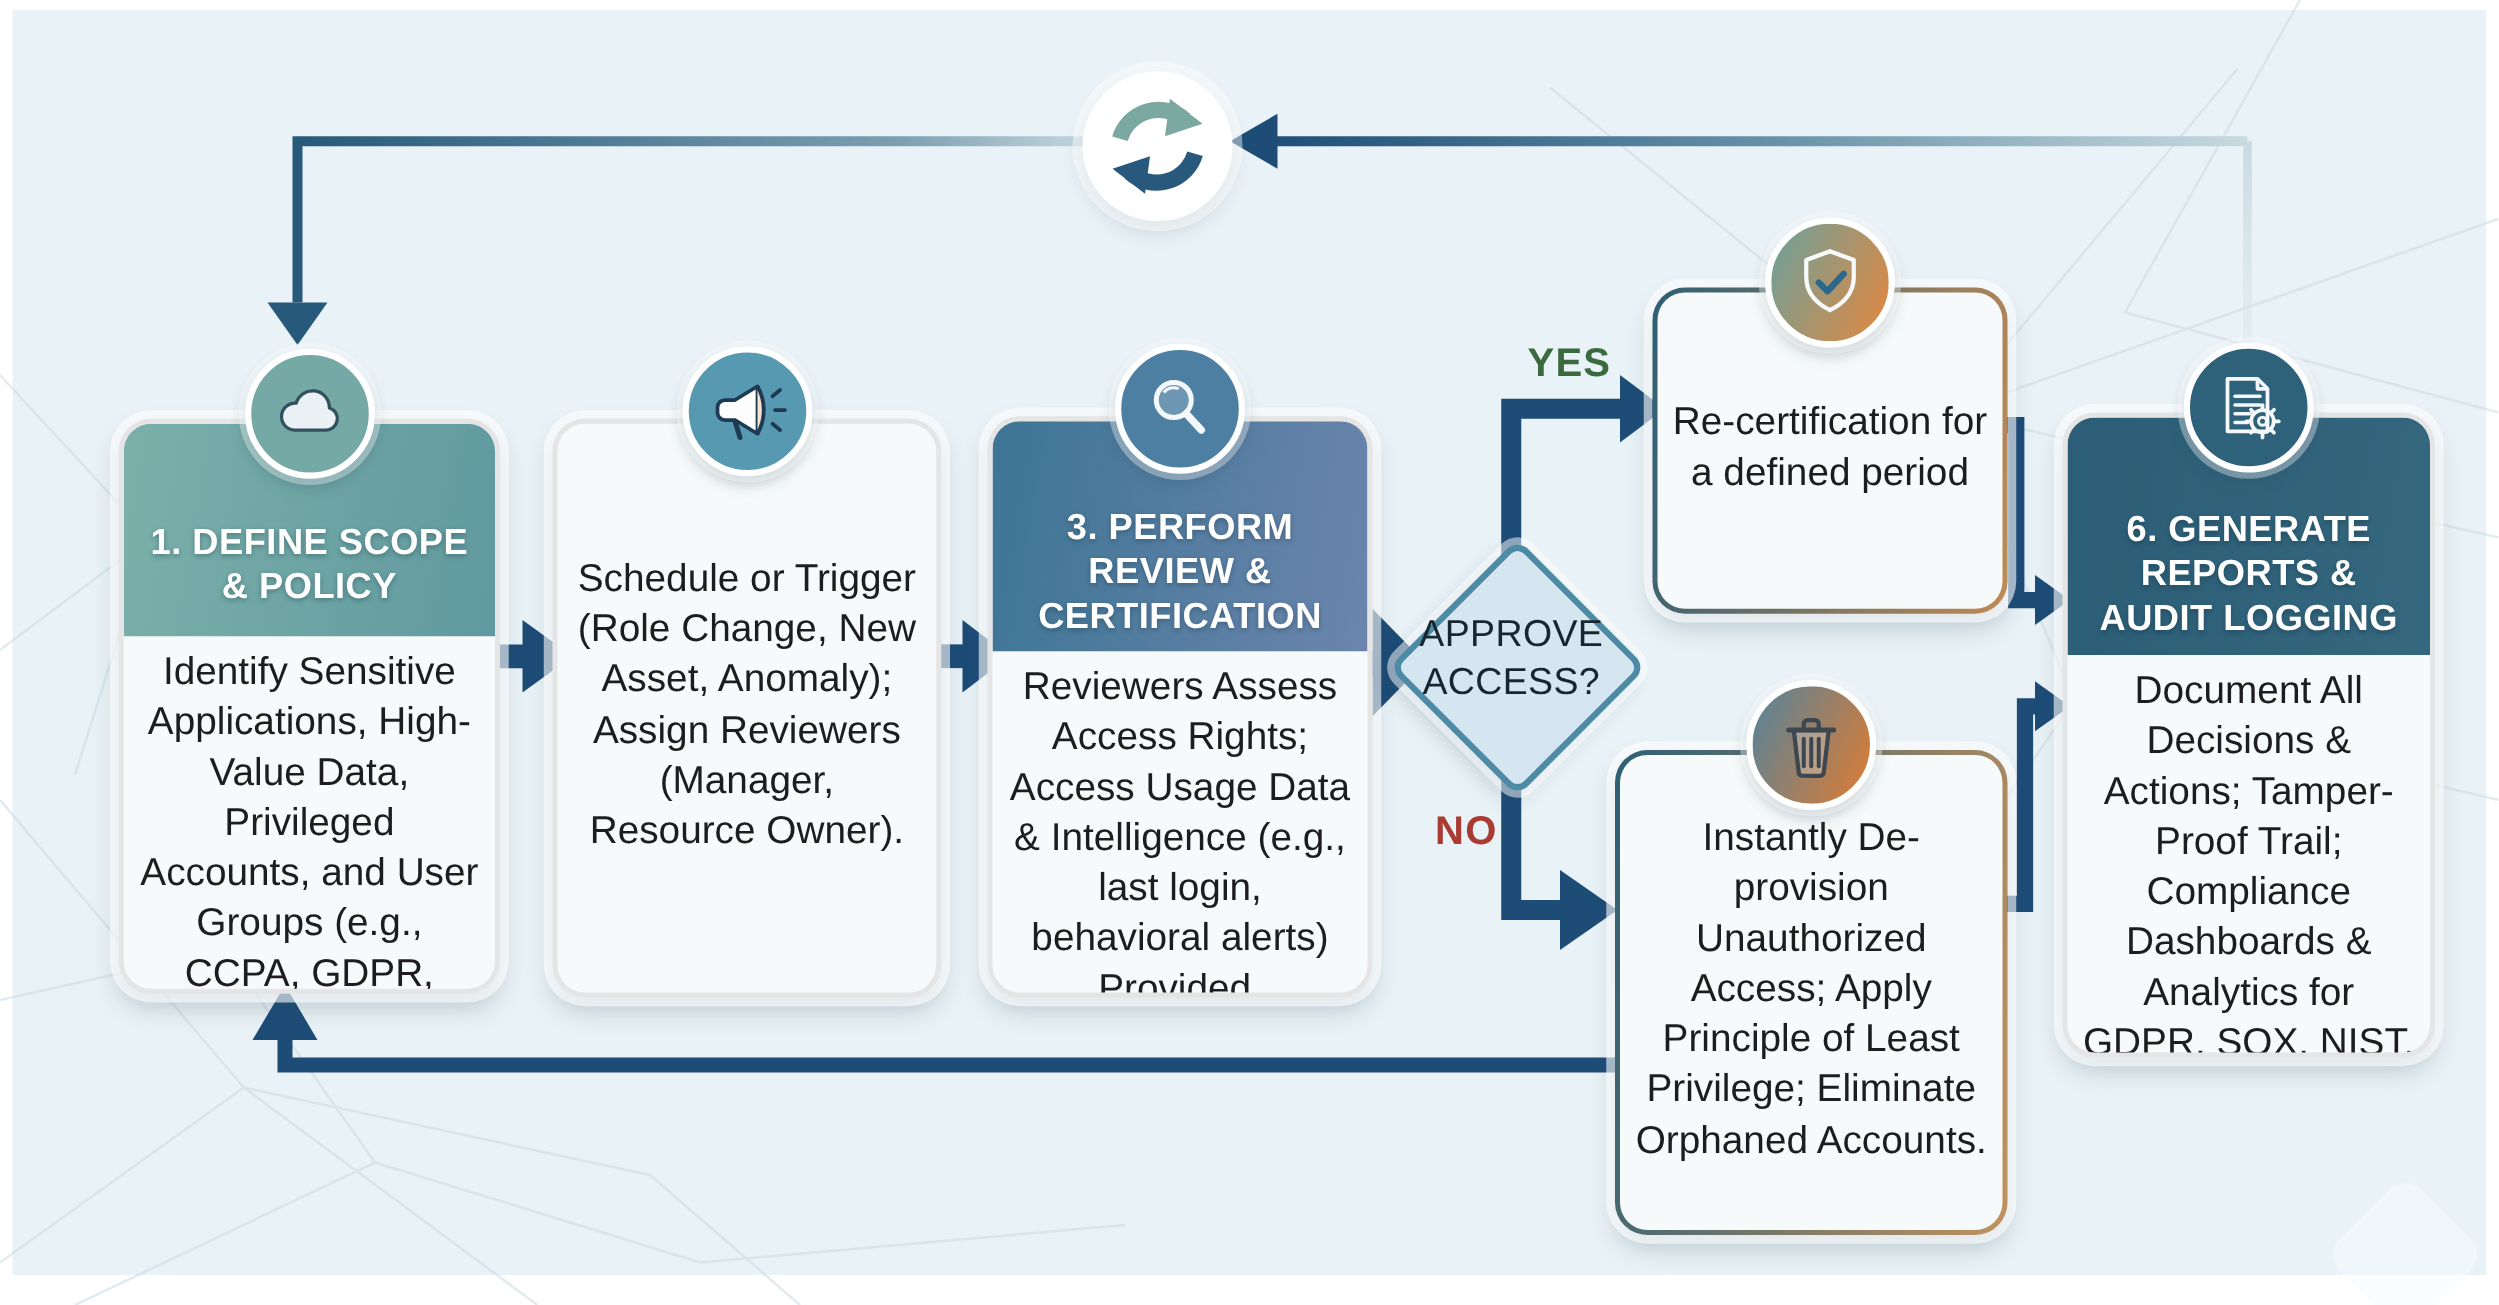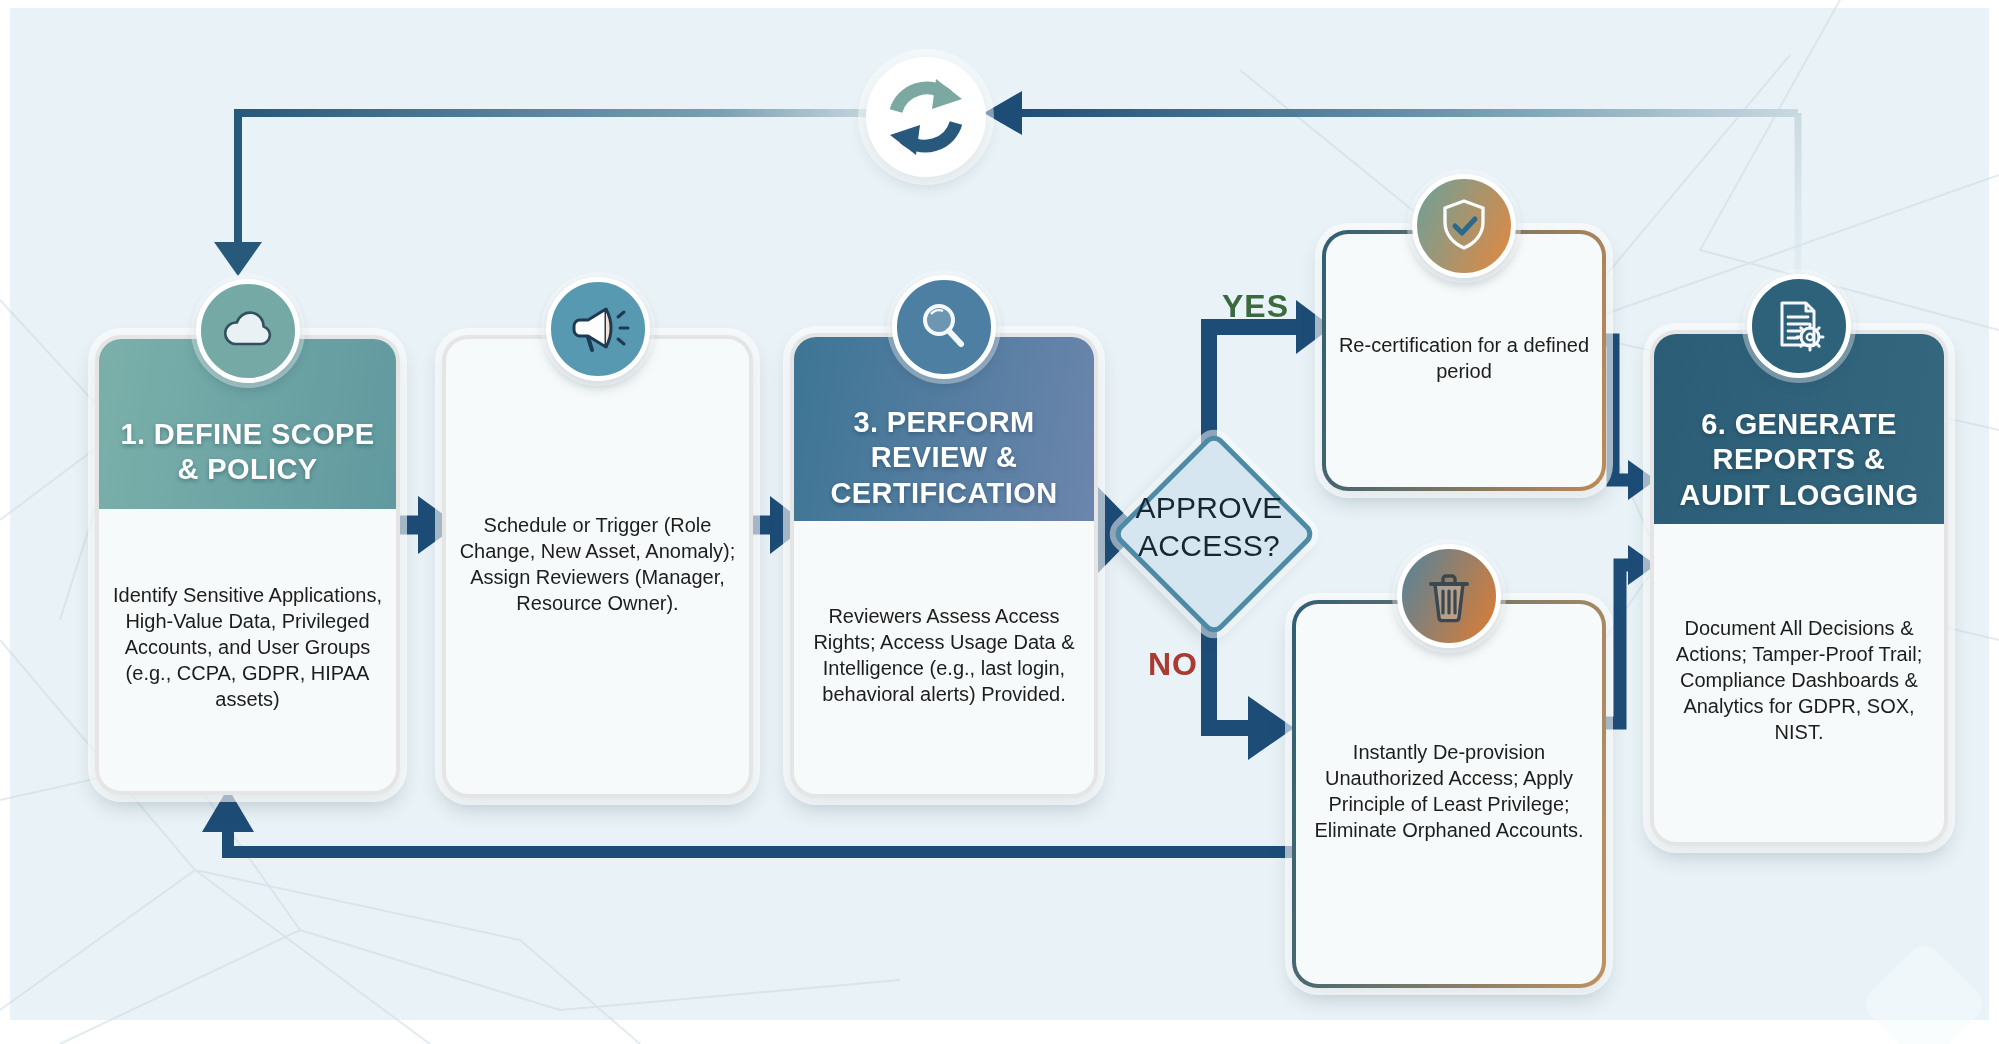--- a/index.html
+++ b/index.html
@@ -12,21 +12,21 @@
   #wires{position:absolute;inset:0;}
   
   .box{position:absolute;border-radius:26px;padding:4px;background:#e5e5e5;
        box-shadow:0 0 0 7px rgba(255,255,255,0.6), 0 10px 20px rgba(45,75,95,0.25);}
   .box-inner{height:100%;border-radius:22px;overflow:hidden;background:#f7fafa;
              display:flex;flex-direction:column;}
   .hd{flex:none;display:flex;align-items:center;justify-content:center;text-align:center;
       color:#ffffff;font-weight:700;letter-spacing:.4px;line-height:1.22;font-size:29px;
       text-shadow:0 2px 4px rgba(15,40,55,.35);padding:0 10px;box-sizing:border-box;}
   .bd{flex:1;display:flex;align-items:center;justify-content:center;text-align:center;
-      color:#1d1d1d;font-size:20px;line-height:1.3;font-weight:500;padding:8px 12px 14px;box-sizing:border-box;}
+      color:#1d1d1d;font-size:31px;line-height:1.3;font-weight:500;padding:8px 12px 14px;box-sizing:border-box;}
   .b1{left:95px;top:335px;width:297px;height:452px;}
   .b1 .hd{height:170px;padding-top:56px;background:linear-gradient(100deg,#7bb0aa,#60999f);}
   .b2{left:442px;top:335px;width:303px;height:455px;}
   .b2 .hd{height:172px;padding-top:56px;background:linear-gradient(100deg,#51a0ac,#4784a7);}
   .b3{left:790px;top:333px;width:300px;height:457px;}
   .b3 .hd{height:184px;padding-top:58px;background:linear-gradient(100deg,#3d7594,#6c85ad);}
   .b5{left:1322px;top:230px;width:276px;height:253px;background:linear-gradient(100deg,#2e5f74,#c08a55);}
   .b5 .hd{height:153px;padding-top:48px;background:linear-gradient(100deg,#7aa6a2,#e8873b);}
   .b4{left:1292px;top:600px;width:306px;height:380px;background:linear-gradient(100deg,#2e5f74,#c0925f);}
   .b4 .hd{height:177px;padding-top:58px;background:linear-gradient(100deg,#4b7f9d,#e07a2e);}
@@ -43,21 +43,21 @@
   .b5 .icon-circle{top:-56px;background:linear-gradient(115deg,#6ba19c,#e5873e);}
   .b4 .icon-circle{top:-56px;background:linear-gradient(115deg,#53839d,#e07c31);}
   .b6 .icon-circle{top:-56px;background:#2e617a;}
   
   #diamond{position:absolute;left:1141px;top:461px;width:136px;height:136px;background:#d5e6f1;
            border:5px solid #4d8aa5;border-radius:12px;transform:rotate(45deg);
            box-shadow:0 0 0 6px rgba(255,255,255,0.5), 0 8px 16px rgba(45,75,95,.22);}
   #diamond-label{position:absolute;left:1109px;top:489px;width:200px;text-align:center;
            font-size:30px;font-weight:400;color:#17262f;line-height:1.25;letter-spacing:.3px;}
   .branch-label{position:absolute;font-size:32px;font-weight:700;letter-spacing:1px;}
-  #label-yes{left:1222px;top:288px;}
+  #label-yes{left:1222px;top:272px;}
   #label-no{left:1148px;top:646px;}
   
   #watermark{position:absolute;left:1878px;top:958px;width:92px;height:92px;background:#f6fbfd;
              opacity:.55;transform:rotate(45deg);border-radius:18px;}
 </style>
 </head>
 <body>
 
 <div id="stage">
   <div id="panel"></div>

